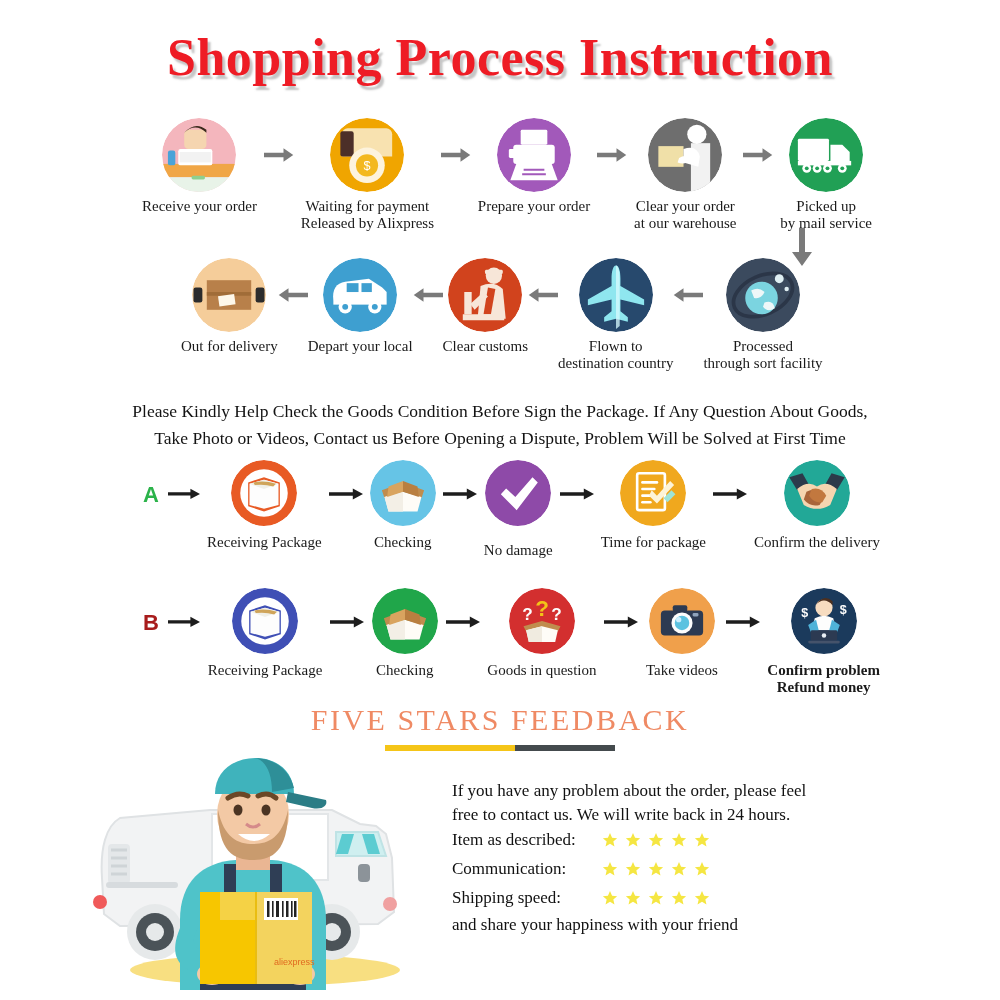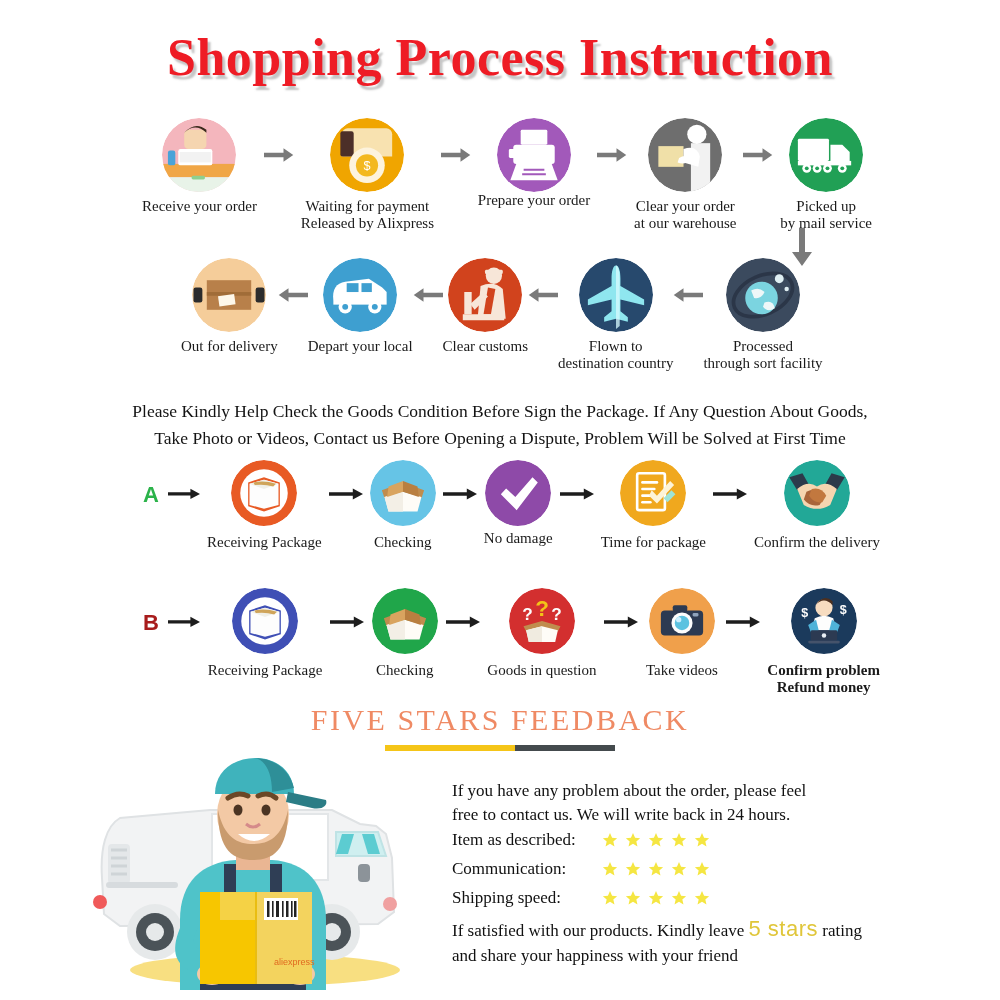--- a/index.html
+++ b/index.html
@@ -130,21 +130,21 @@
       <rect x="32" y="16" width="36" height="20" rx="2" fill="white"></rect>
       <rect x="22" y="36" width="56" height="26" rx="4" fill="white"></rect>
       <rect x="16" y="42" width="10" height="12" rx="2" fill="white"></rect>
       <path d="M26 62 h48 l8 22 h-64z" fill="white"></path>
       <g stroke="#a259ba" stroke-width="2.6">
         <line x1="36" y1="70" x2="64" y2="70"></line>
               <line x1="34" y1="76" x2="66" y2="76"></line>
       </g>
           </svg>
         </div>
-        <div class="cap" style="margin-top: 0;">Prepare your order</div>
+        <div class="cap" style="margin-top: 6px;">Prepare your order</div>
       </div>
       <div class="arrow" style="height: 74px;">
         <svg width="30" height="16" viewBox="0 0 40 20">
           <path d="M0 7 h26 v-6 l13 9 -13 9 v-6 h-26z" fill="#7a7a7a"></path>
         </svg>
       </div>
       <div class="node">
         <div class="circle" style="width: 74px; height: 74px;">
           <svg viewBox="0 0 100 100" width="74" height="74">
             <circle cx="50" cy="50" r="50" fill="#6e6e6e"></circle>
@@ -336,21 +336,21 @@
           <path d="M0 5.5 h28 v-4.5 l12 6.5 -12 6.5 v-4.5 h-28z" fill="#1d1d1d"></path>
         </svg>
       </div>
       <div class="node">
         <div class="circle" style="width: 66px; height: 66px;">
           <svg viewBox="0 0 100 100" width="66" height="66">
             <circle cx="50" cy="50" r="50" fill="#8e4aa8"></circle>
       <path d="M24 52 l8 -9 14 13 26 -30 8 8 -32 42z" fill="white"></path>
           </svg>
         </div>
-        <div class="cap" style="margin-top: 4px;">No damage</div>
+        <div class="cap" style="margin-top: 16px;">No damage</div>
       </div>
       <div class="arrow" style="height: 66px;">
         <svg width="34" height="13" viewBox="0 0 40 14">
           <path d="M0 5.5 h28 v-4.5 l12 6.5 -12 6.5 v-4.5 h-28z" fill="#1d1d1d"></path>
         </svg>
       </div>
       <div class="node">
         <div class="circle" style="width: 66px; height: 66px;">
           <svg viewBox="0 0 100 100" width="66" height="66">
             <circle cx="50" cy="50" r="50" fill="#f0a81e"></circle>
@@ -637,19 +637,16 @@
             <path d="M12 1.6 l3.1 7 7.6 .7 -5.7 5 1.7 7.4 -6.7 -4 -6.7 4 1.7 -7.4 -5.7 -5 7.6 -.7z" fill="#f5e642"></path>
           </svg>
           <svg class="star" viewBox="0 0 24 24">
             <path d="M12 1.6 l3.1 7 7.6 .7 -5.7 5 1.7 7.4 -6.7 -4 -6.7 4 1.7 -7.4 -5.7 -5 7.6 -.7z" fill="#f5e642"></path>
           </svg>
         </span>
       </div>
     </div>
 
   <div class="fb-text" style="top:913px; left:452px; width:480px;">
-    <div>
-      <span>If satisfied with our products. Kindly leave </span><span class="gold">5 stars</span><span> rating</span>
-    </div>
     <div>and share your happiness with your friend</div>
   </div>
 
 </div>
 
 </body></html>

